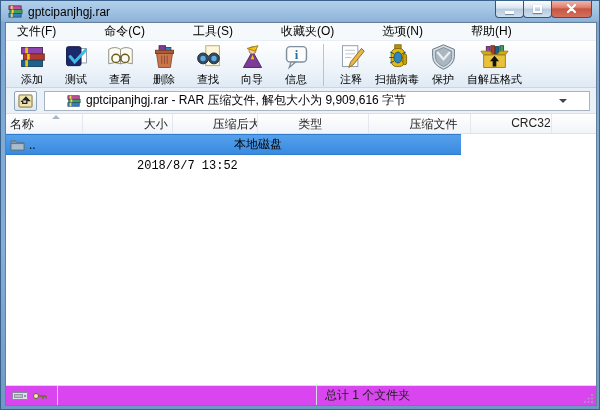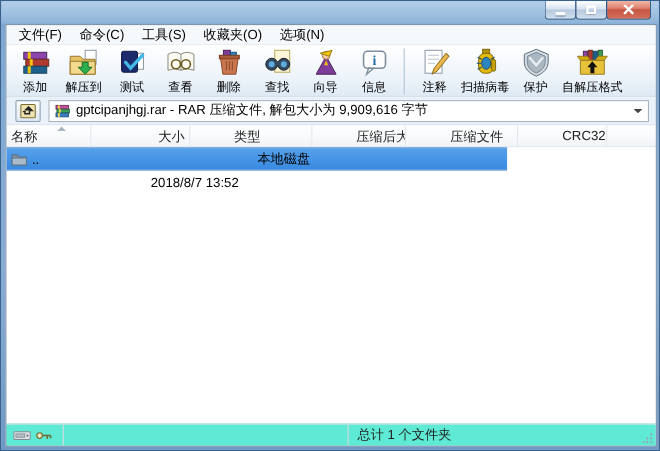--- a/index.html
+++ b/index.html
@@ -16,75 +16,86 @@
   .win-controls { position:absolute; top:0; right:7px; display:flex; }
   .wbtn { height:17px; border:1px solid #31557d; border-top:none; display:grid; place-items:center;
     border-radius:0 0 4px 4px; margin-left:-1px; }
   .wbtn.min,.wbtn.max { width:29px; background:linear-gradient(180deg,#fdfeff 0,#d7e3f0 45%,#b7c9dd 50%,#cfe0ef 100%); }
   .wbtn.close { width:41px; background:linear-gradient(180deg,#f2b5a4 0,#de8170 40%,#c75542 50%,#d4705c 100%); }
 
   
   .client { position:absolute; left:4px; top:21px; width:592px; height:384px;
     background:#fff; border:1px solid #64809c; }
 
-  .menubar { height:17px; background:#f6f9fc; display:flex; align-items:center; padding-left:3px; }
+  .menubar { height:17px; background:#f6f9fc; display:flex; align-items:center; padding-left:3px;gap:32px; }
   .menu-item { padding:1px 8px; color:#000; }
 
   .toolbar { height:48px; background:linear-gradient(180deg,#ffffff 0,#eef4fa 60%,#dfeaf5 100%);
     border-top:1px solid #e8eef5; border-bottom:1px solid #c9d6e4;
     display:flex; align-items:flex-start; padding:2px 0 0 4px; }
   .tool { min-width:44px; padding:0 2px; display:flex; flex-direction:column; align-items:center; color:#000; font-size:11px; }
   .tool svg { width:29px; height:29px; }
   .tool .tlabel { margin-top:0; white-space:nowrap; }
   .tbsep { width:1px; height:42px; background:#b6c4d3; margin:1px 5px 0 5px; }
 
   .addressbar { height:26px; background:#eaf1f9; border-bottom:1px solid #d9e2ec;
     display:flex; align-items:center; padding:0 6px 0 8px; gap:7px; }
   .upbtn { width:23px; height:20px; border:1px solid #8fa3b8; background:linear-gradient(180deg,#ffffff,#dde6f0);
     display:grid; place-items:center; border-radius:2px; }
   .combo { flex:1; height:20px; background:#fff; border:1px solid #a8b4c1; display:flex; align-items:center;
-    padding:0 5px; gap:5px; color:#000; white-space:nowrap; overflow:hidden; }
+    padding:0 22px; gap:5px; color:#000; white-space:nowrap; overflow:hidden; }
   .combo .caret { margin-left:auto; width:0; height:0; border-left:4px solid transparent;
     border-right:4px solid transparent; border-top:4px solid #444; }
 
   .header { height:20px; display:flex; background:linear-gradient(180deg,#ffffff,#f1f4f8);
     border-bottom:1px solid #dfe3e9; color:#222;gap:36px; }
   .col { padding:2px 4px; border-right:1px solid #e4e8ee; position:relative; overflow:hidden; white-space:nowrap; }
   .col.r { text-align:right; }
   .c-name{width:97px;} .c-size{width:66px;} .c-packed{width:61px;} .c-type{width:94px;}
   .c-mod{width:82px;} .c-crc{width:55px;} .c-fill{flex:1; border-right:none;}
   .sortmark { position:absolute; top:1px; left:46px; width:0; height:0;
     border-left:4px solid transparent; border-right:4px solid transparent; border-bottom:4px solid #a9b6c3; }
 
   .list { height:251px; background:#fff; }
   .row { height:21px; display:flex; align-items:center; width:455px; color:#000; }
   .row .cell { overflow:visible; white-space:nowrap; padding:0 4px; flex:none; }
   .cell.name { width:97px; display:flex; align-items:center; gap:4px; }
   .cell.size{width:66px;text-align:right;} .cell.packed{width:61px;text-align:right;}
-  .cell.type{width:94px;} .cell.mod{width:82px;} .cell.crc{width:55px;}
+  .cell.type{width:94px;} .cell.mod{width:82px;font-family:Liberation Mono, monospace;} .cell.crc{width:55px;}
   .row.selected { background:linear-gradient(180deg,#55a0ec,#398ae0);
     border-top:1px solid #2f7ccc; border-bottom:1px solid #2f7ccc; }
 
-  .statusbar { height:20px; background:#5eead4; border-top:1px solid #d9dee5;
+  .statusbar { height:20px; background:#d946ef; border-top:1px solid #d9dee5;
     display:flex; align-items:center; color:#222; position:relative; }
   .sb-icons { width:52px; height:100%; display:flex; align-items:center; gap:4px; padding-left:6px;
     border-right:1px solid #d5dae1; }
   .sb-mid { width:259px; height:100%; border-right:1px solid #d5dae1; }
   .sb-total { flex:1; padding-left:8px; }
   .grip { position:absolute; right:2px; bottom:2px; }
 
   .glyph-bar { width:9px; height:3px; background:#fff; box-shadow:0 1px 1px rgba(0,0,40,.4); margin-top:6px; }
   .glyph-box { width:9px; height:8px; border:2px solid #fff; box-shadow:0 1px 1px rgba(0,0,40,.4); }
 </style>
 </head>
 <body>
 
 <div class="window">
 
   <div class="titlebar">
+    <div class="title-left">
+      <svg width="15" height="15" viewBox="0 0 16 16">
+        <rect x="1" y="2" width="13" height="4" fill="#c0519e" stroke="#5a1f4a" stroke-width="0.8"></rect>
+        <rect x="3" y="2" width="2" height="4" fill="#f2d54a"></rect>
+        <rect x="2" y="6" width="13" height="4" fill="#3f9e5a" stroke="#1d5a30" stroke-width="0.8"></rect>
+        <rect x="4" y="6" width="2" height="4" fill="#f2d54a"></rect>
+        <rect x="1" y="10" width="13" height="4" fill="#3a7ec0" stroke="#1d4a78" stroke-width="0.8"></rect>
+        <rect x="3" y="10" width="2" height="4" fill="#f2d54a"></rect>
+      </svg>
+      <span>gptcipanjhgj.rar</span>
+    </div>
     <div class="win-controls">
       <div class="wbtn min">
           <span class="glyph-bar"></span>
         </div>
       <div class="wbtn max">
           <span class="glyph-box"></span>
         </div>
       <div class="wbtn close">
         <svg width="11" height="10" viewBox="0 0 11 10">
           <path d="M2 1 L9 8 M9 1 L2 8" stroke="#fff" stroke-width="2.2" stroke-linecap="round"></path>
@@ -94,45 +105,37 @@
   </div>
 
   <div class="client">
 
     <div class="menubar">
       <span class="menu-item">文件(F)</span>
       <span class="menu-item">命令(C)</span>
       <span class="menu-item">工具(S)</span>
       <span class="menu-item">收藏夹(O)</span>
       <span class="menu-item">选项(N)</span>
+      <span class="menu-item">帮助(H)</span>
     </div>
 
     <div class="toolbar">
 
       <div class="tool">
         <svg viewBox="0 0 32 32">
           <rect x="4" y="5" width="23" height="7" fill="#8e44ad" stroke="#4a235a"></rect>
           <rect x="8" y="5" width="3" height="7" fill="#f1c40f"></rect>
           <rect x="6" y="12" width="23" height="7" fill="#b03a2e" stroke="#6e2c21"></rect>
           <rect x="10" y="12" width="3" height="7" fill="#f1c40f"></rect>
           <rect x="4" y="19" width="23" height="7" fill="#1f618d" stroke="#154360"></rect>
           <rect x="8" y="19" width="3" height="7" fill="#f1c40f"></rect>
         </svg>
         <span class="tlabel">添加</span>
       </div>
 
-      <div class="tool">
-        <svg viewBox="0 0 32 32">
-          <rect x="17" y="3" width="11" height="14" fill="#fff" stroke="#8a97a5"></rect>
-          <path d="M2 9 h10 l3 3 h12 v15 H2 z" fill="#e6c265" stroke="#97782c"></path>
-          <path d="M2 14 h25 v13 H2 z" fill="#f2d98c" stroke="#97782c"></path>
-          <path d="M14 15 l7 7 h-4 v5 h-6 v-5 h-4 z" transform="rotate(180 15.5 21)" fill="#2fae4f" stroke="#14702c"></path>
-        </svg>
-        <span class="tlabel">解压到</span>
-      </div>
 
       <div class="tool">
         <svg viewBox="0 0 32 32">
           <rect x="16" y="6" width="11" height="16" fill="#fff" stroke="#8a97a5"></rect>
           <rect x="5" y="4" width="16" height="21" rx="2" fill="#1b2a6b" stroke="#0d1540"></rect>
           <path d="M9 15 l5 6 l12 -13" fill="none" stroke="#43b9e8" stroke-width="3.4" stroke-linecap="round"></path>
         </svg>
         <span class="tlabel">测试</span>
       </div>
 
@@ -257,22 +260,22 @@
         <span class="caret"></span>
       </div>
     </div>
 
     <div class="header">
       <div class="col c-name">
         <span>名称</span>
         <span class="sortmark"></span>
       </div>
       <div class="col c-size r">大小</div>
+      <div class="col c-packed r">压缩后大小</div>
       <div class="col c-type">类型</div>
-      <div class="col c-packed r">压缩后大小</div>
       <div class="col c-mod">压缩文件</div>
       <div class="col c-crc">CRC32</div>
       <div class="col c-fill"></div>
     </div>
 
     <div class="list">
 
       <div class="row selected">
         <div class="cell name">
           <svg width="15" height="13" viewBox="0 0 16 14">

